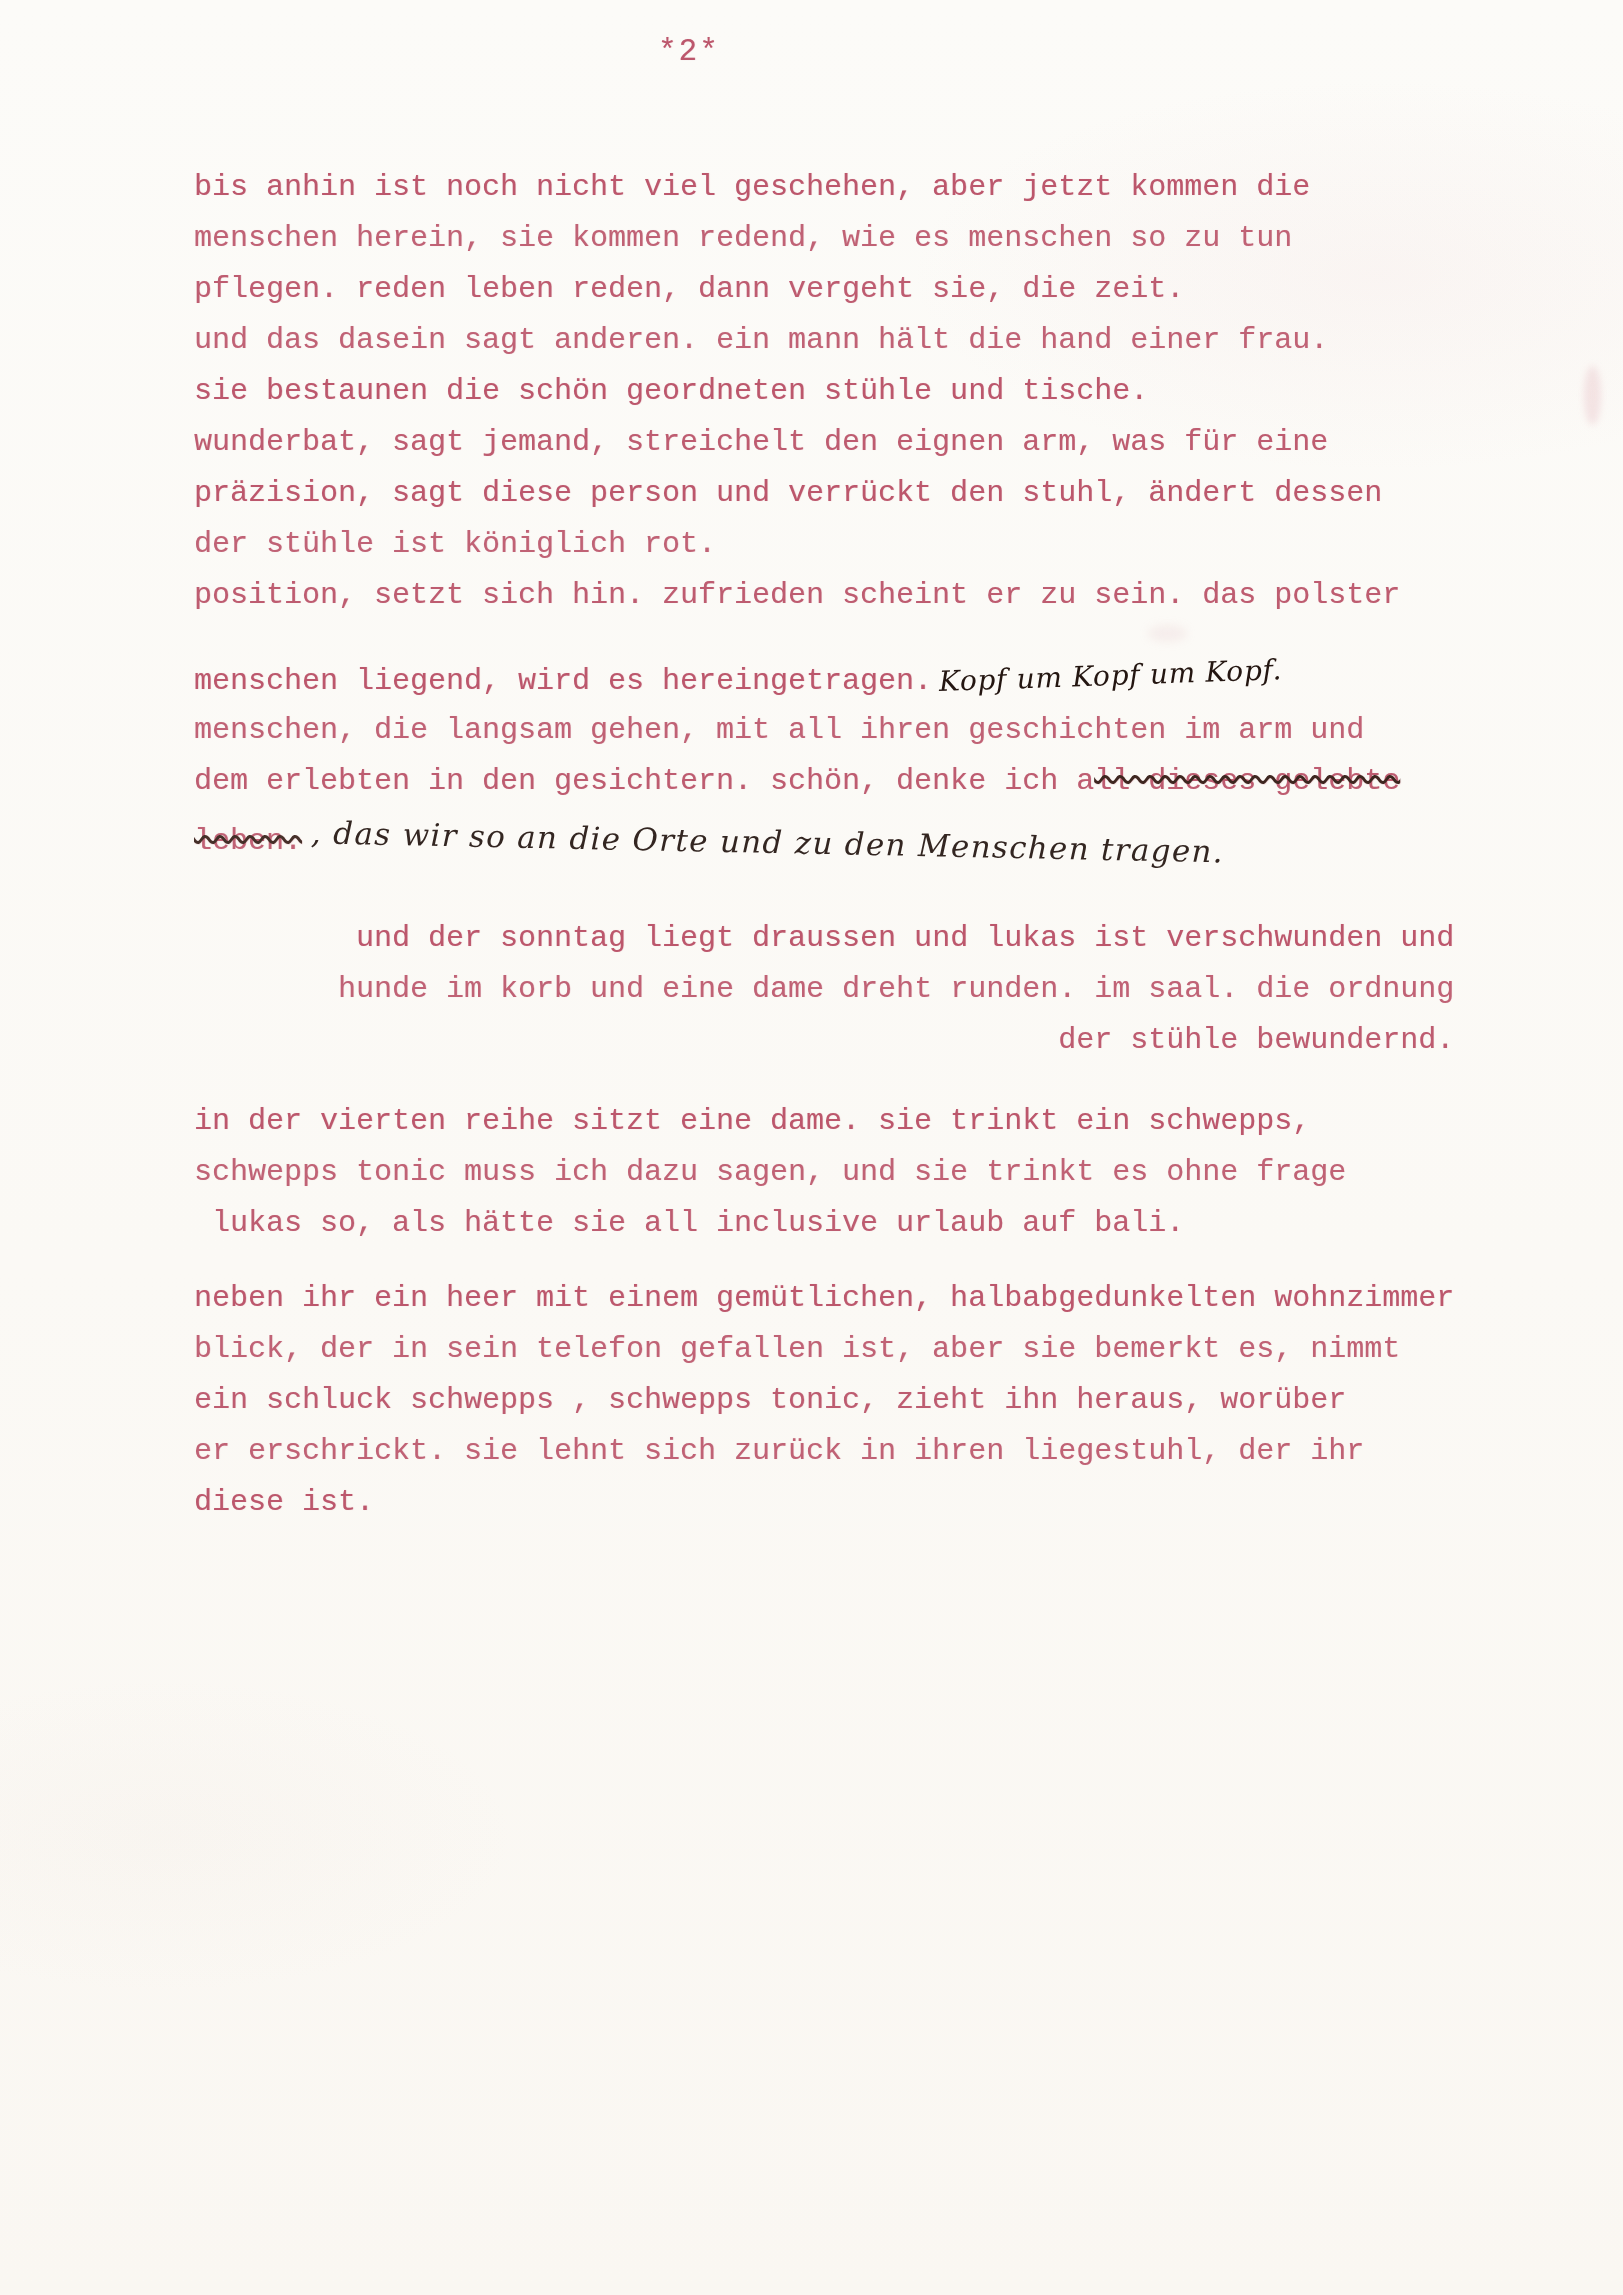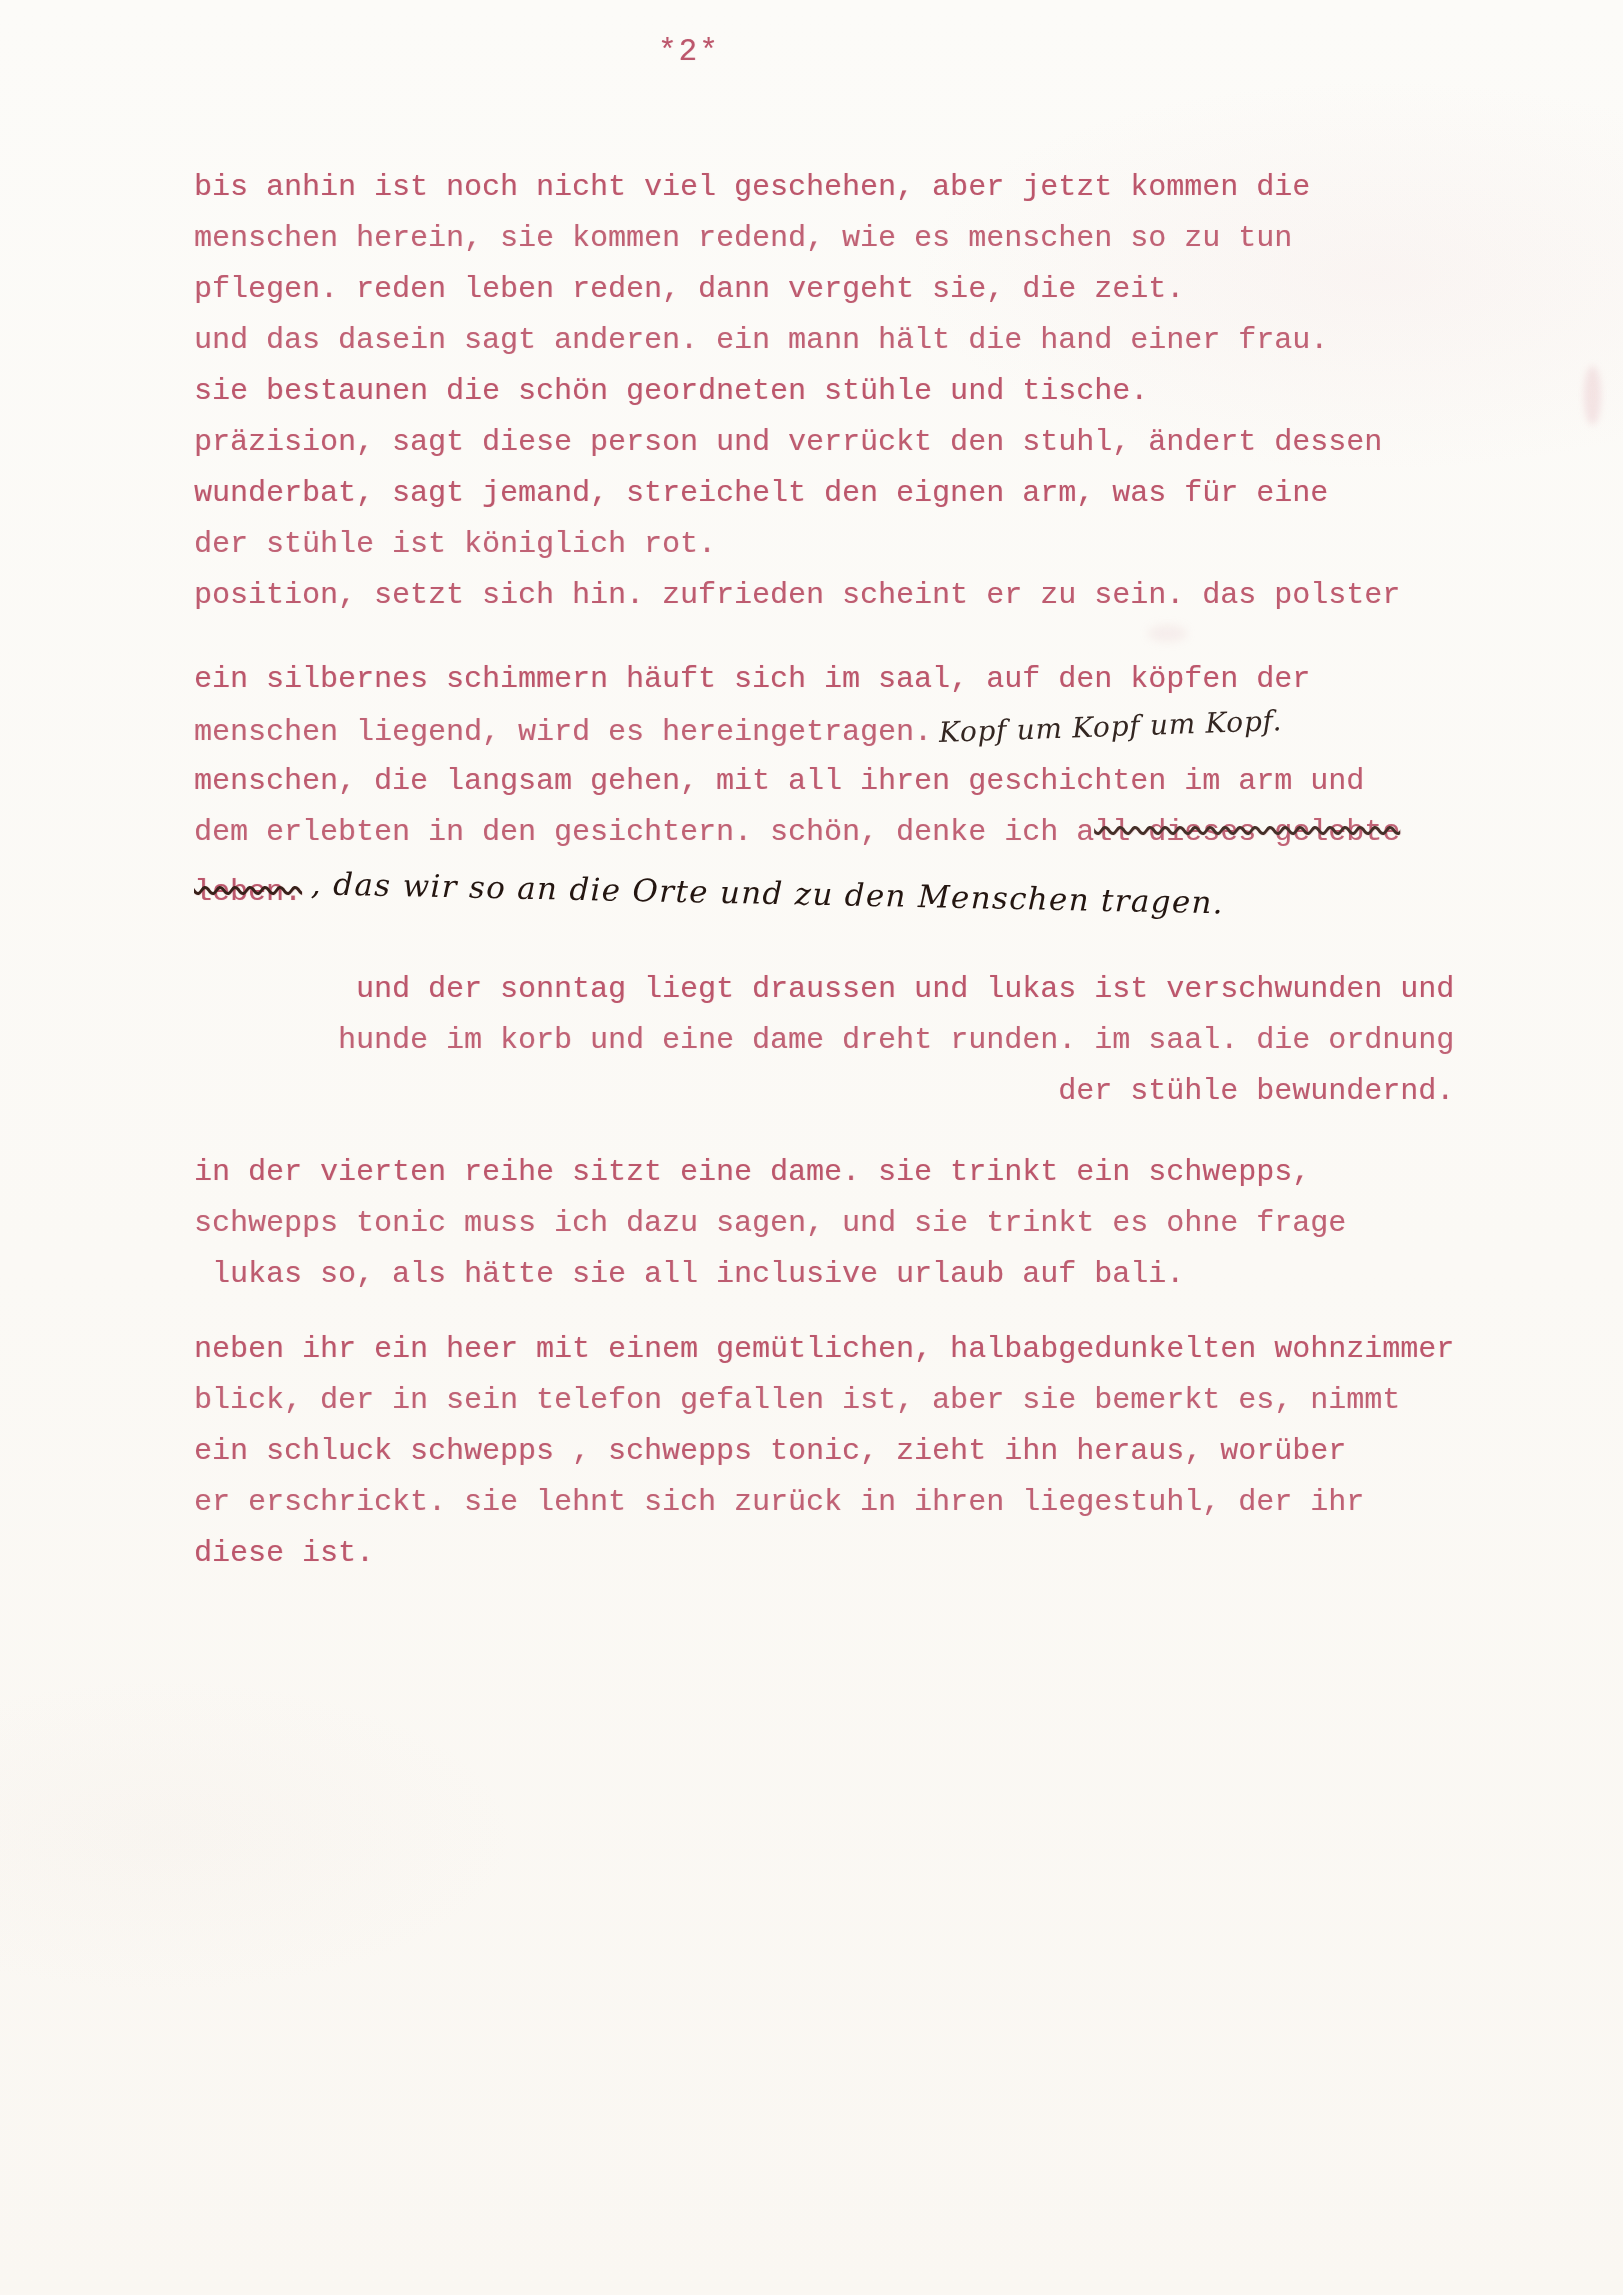--- a/index.html
+++ b/index.html
@@ -97,27 +97,26 @@
 <div class="page">
   <div class="page-number">*2*</div>
 
   <div class="text-block" id="text-block">
       <div class="para p0">
         <div class="line"><span class="seg-typed">bis anhin ist noch nicht viel geschehen, aber jetzt kommen die</span></div>
         <div class="line"><span class="seg-typed">menschen herein, sie kommen redend, wie es menschen so zu tun</span></div>
         <div class="line"><span class="seg-typed">pflegen. reden leben reden, dann vergeht sie, die zeit.</span></div>
         <div class="line"><span class="seg-typed">und das dasein sagt anderen. ein mann hält die hand einer frau.</span></div>
         <div class="line"><span class="seg-typed">sie bestaunen die schön geordneten stühle und tische.</span></div>
+        <div class="line"><span class="seg-typed">wunderbat, sagt jemand, streichelt den eignen arm, was für eine</span></div>
         <div class="line"><span class="seg-typed">präzision, sagt diese person und verrückt den stuhl, ändert dessen</span></div>
-        <div class="line"><span class="seg-typed">wunderbat, sagt jemand, streichelt den eignen arm, was für eine</span></div>
         <div class="line"><span class="seg-typed">der stühle ist königlich rot.</span></div>
         <div class="line"><span class="seg-typed">position, setzt sich hin. zufrieden scheint er zu sein. das polster</span></div>
       </div>
       <div class="para p1">
-        <div class="line"><span class="seg-typed">ein silbernes schimmern häuft sich im saal, auf den köpfen der</span></div>
         <div class="line"><span class="seg-typed">menschen liegend, wird es hereingetragen.</span><span class="seg-hand-inline">Kopf um Kopf um Kopf.</span></div>
         <div class="line"><span class="seg-typed">menschen, die langsam gehen, mit all ihren geschichten im arm und</span></div>
         <div class="line"><span class="seg-typed">dem erlebten in den gesichtern. schön, denke ich a</span><span class="seg-strike">ll dieses gelebte</span></div>
         <div class="line line--tall"><span class="seg-strike">leben.</span><span class="seg-hand-line">, das wir so an die Orte und zu den Menschen tragen.</span></div>
       </div>
       <div class="para p2">
         <div class="line"><span class="seg-typed">und der sonntag liegt draussen und lukas ist verschwunden und</span></div>
         <div class="line"><span class="seg-typed">hunde im korb und eine dame dreht runden. im saal. die ordnung</span></div>
         <div class="line"><span class="seg-typed">der stühle bewundernd.</span></div>
       </div>

